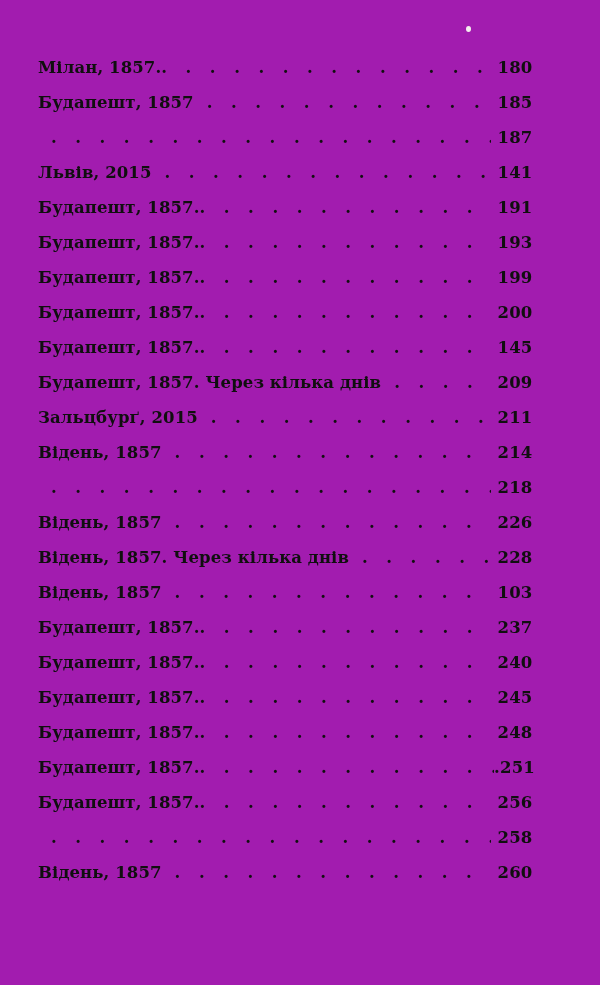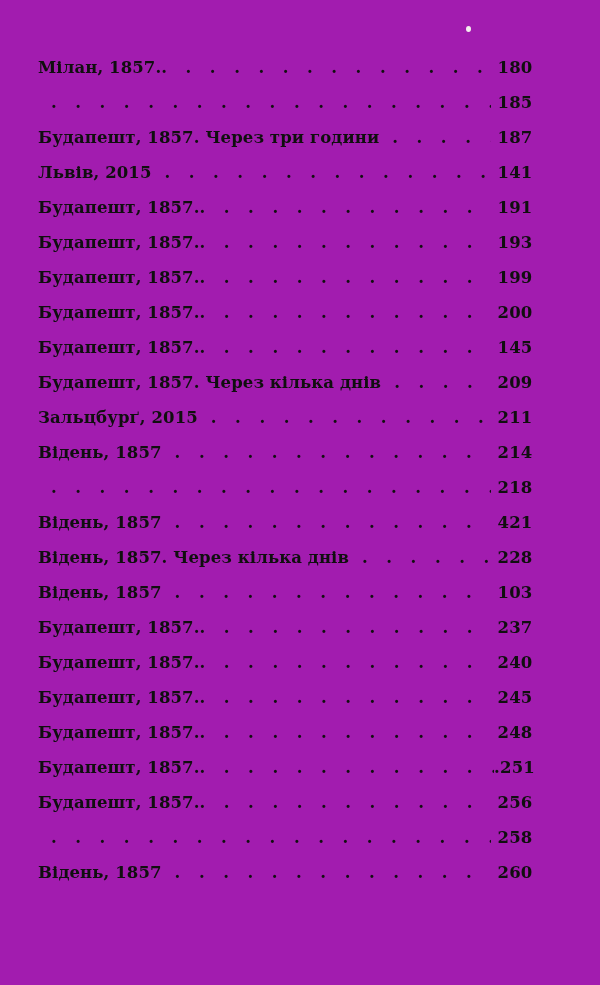--- a/index.html
+++ b/index.html
@@ -107,25 +107,25 @@
 
   <div class="scan-speck"></div>
 
   <div class="toc" id="toc-list">
       <div class="toc-entry tight">
         <span class="entry-title">Мілан, 1857.</span>
         <span class="entry-leader"></span>
         <span class="entry-page">180</span>
       </div>
       <div class="toc-entry gap">
+        <span class="entry-title">Будапешт, 1857</span>
         <span class="entry-leader"></span>
         <span class="entry-page">185</span>
       </div>
       <div class="toc-entry gap">
-        <span class="entry-title">Будапешт, 1857. Через три години</span>
         <span class="entry-leader"></span>
         <span class="entry-page">187</span>
       </div>
       <div class="toc-entry gap">
         <span class="entry-title">Львів, 2015</span>
         <span class="entry-leader"></span>
         <span class="entry-page">141</span>
       </div>
       <div class="toc-entry tight">
         <span class="entry-title">Будапешт, 1857.</span>
@@ -167,21 +167,21 @@
         <span class="entry-leader"></span>
         <span class="entry-page">214</span>
       </div>
       <div class="toc-entry gap">
         <span class="entry-leader"></span>
         <span class="entry-page">218</span>
       </div>
       <div class="toc-entry gap">
         <span class="entry-title">Відень, 1857</span>
         <span class="entry-leader"></span>
-        <span class="entry-page">421</span>
+        <span class="entry-page">226</span>
       </div>
       <div class="toc-entry gap">
         <span class="entry-title">Відень, 1857. Через кілька днів</span>
         <span class="entry-leader"></span>
         <span class="entry-page">228</span>
       </div>
       <div class="toc-entry gap">
         <span class="entry-title">Відень, 1857</span>
         <span class="entry-leader"></span>
         <span class="entry-page">103</span>

